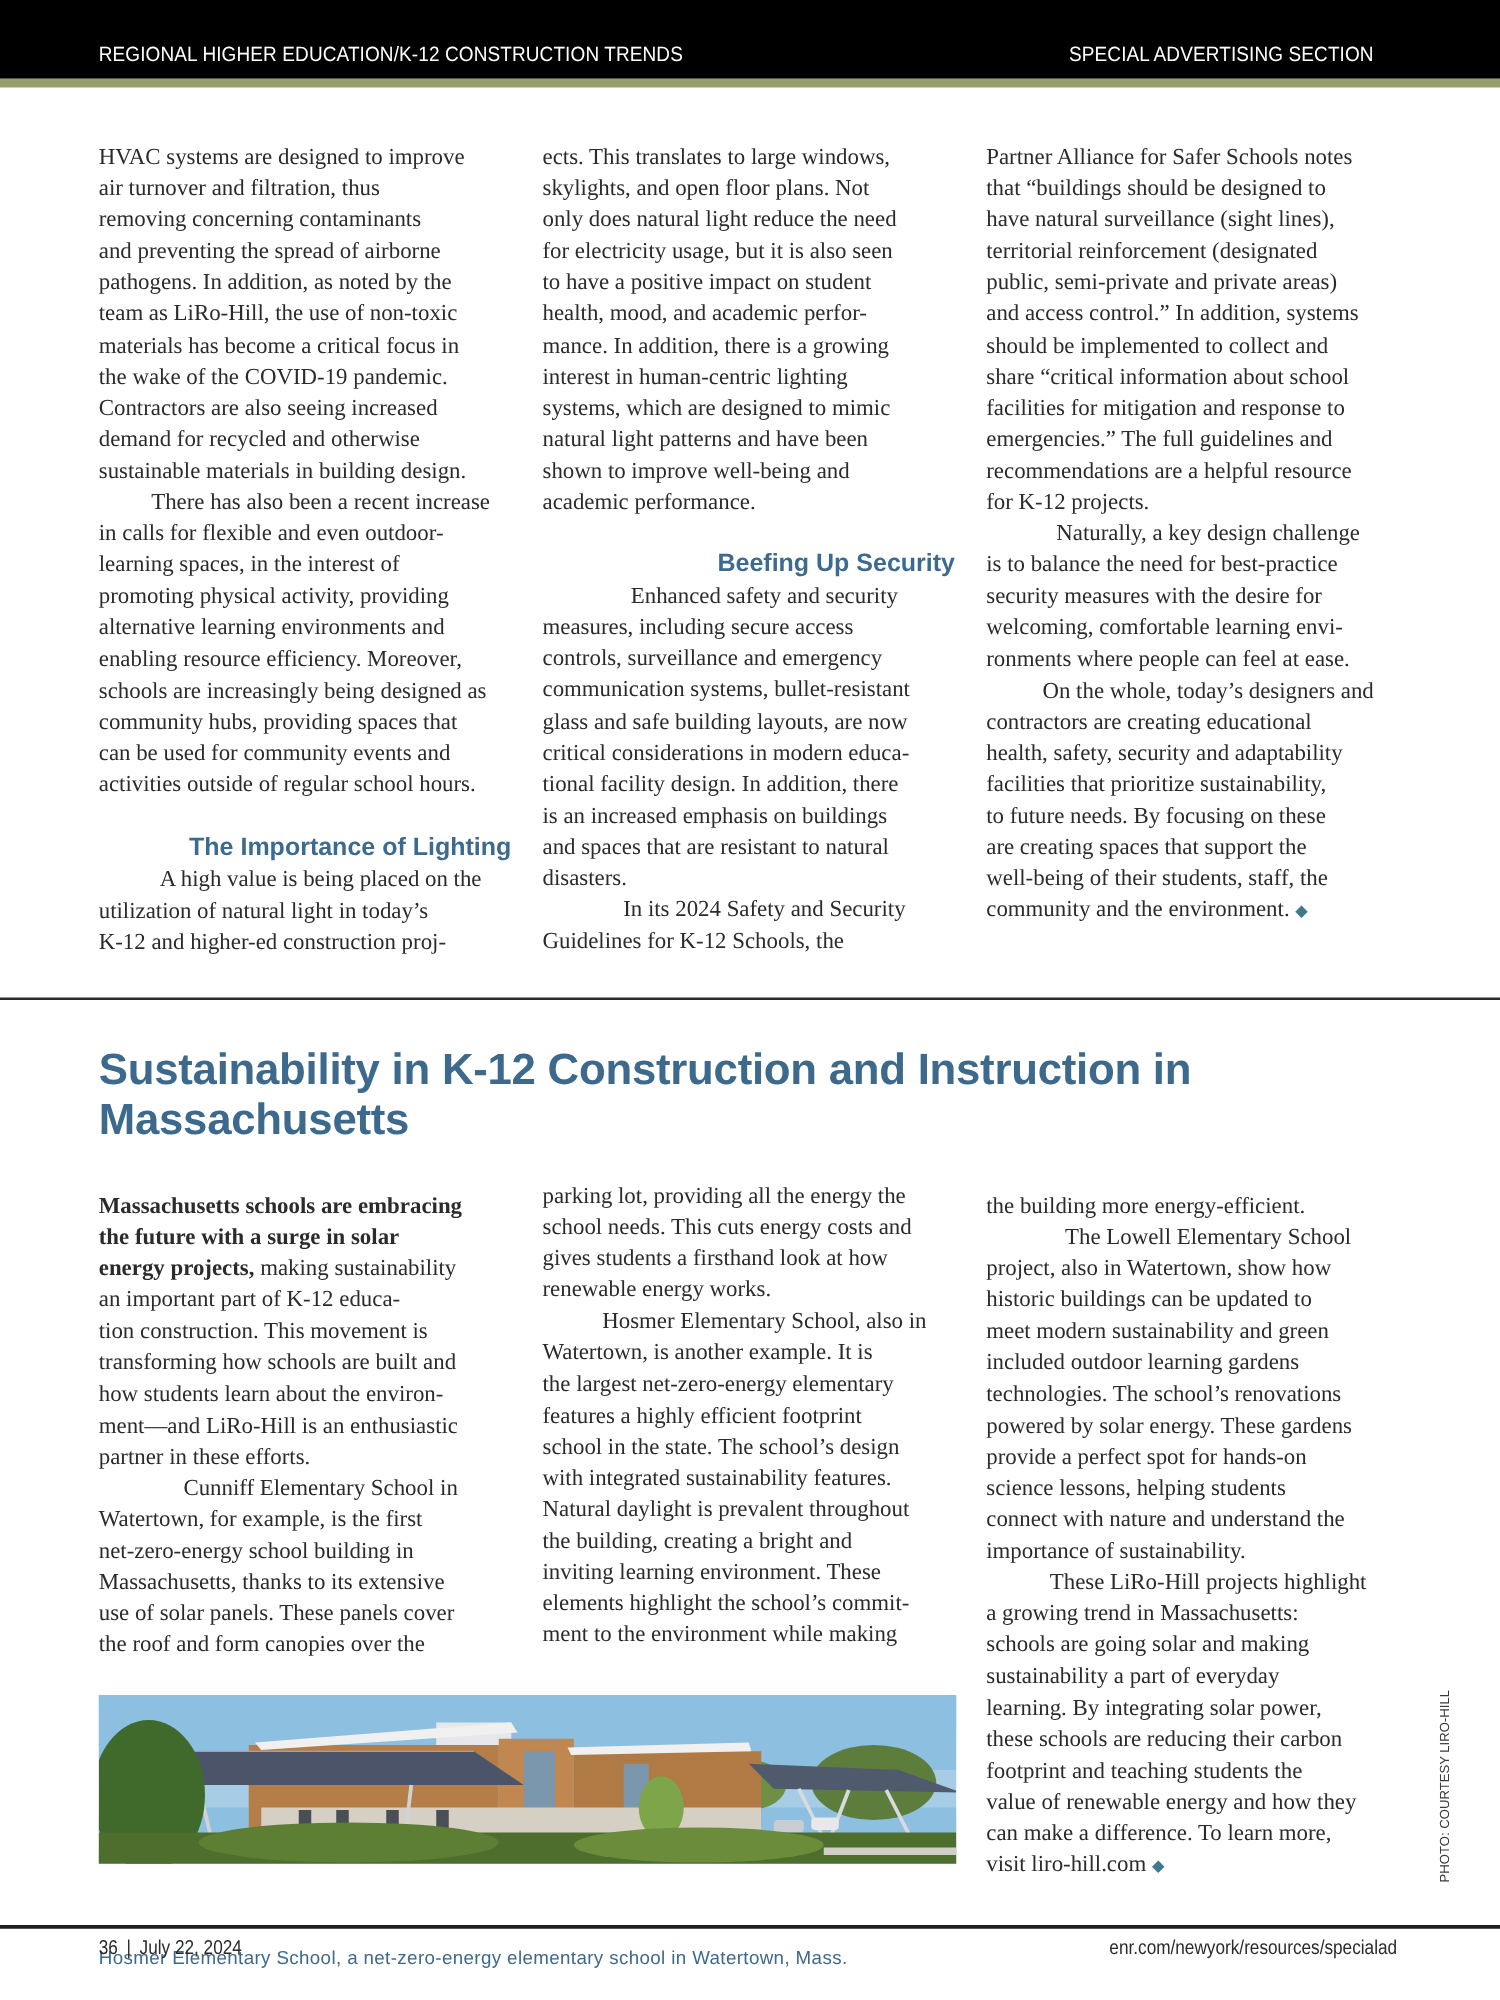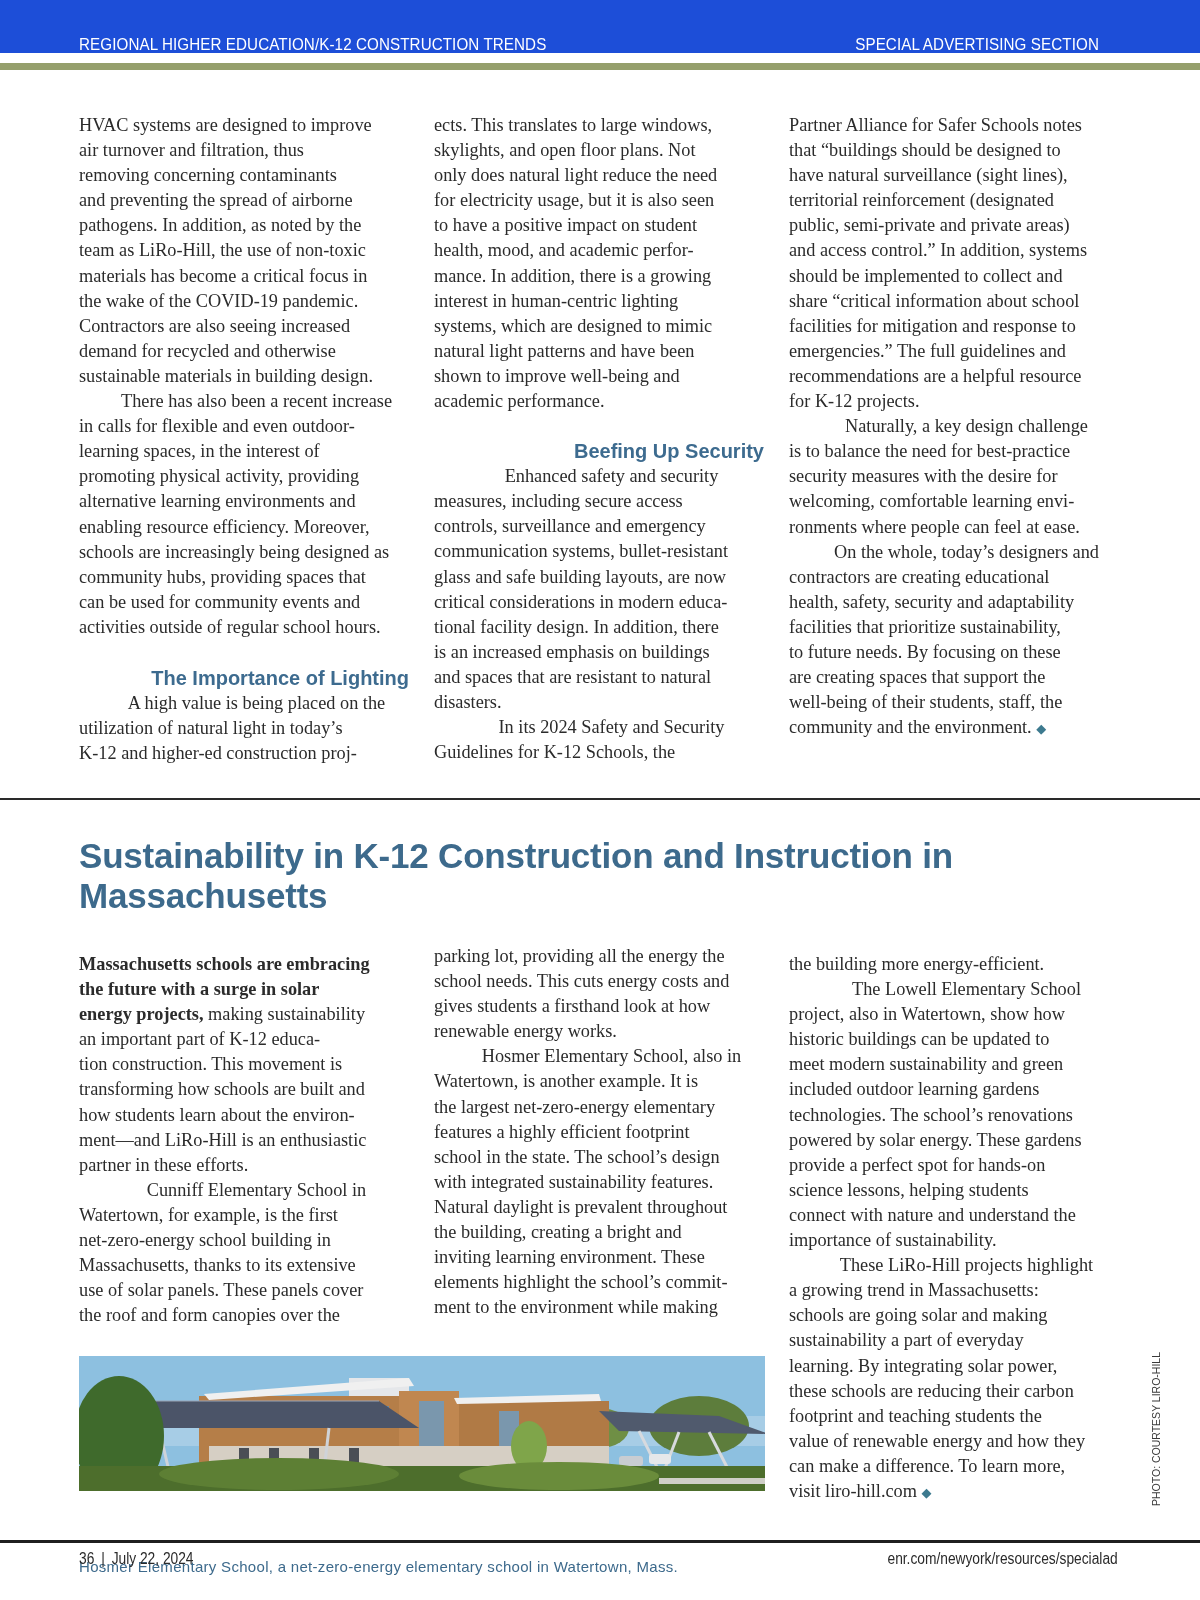--- a/index.html
+++ b/index.html
@@ -1,21 +1,21 @@
 <!DOCTYPE html>
 <html><head>
 <meta charset="utf-8">
 <style>
   * { margin: 0; padding: 0; box-sizing: border-box; }
   html, body { width: 1200px; height: 1600px; background: #ffffff; overflow: hidden; }
   body { position: relative; font-family: "Liberation Serif", "DejaVu Serif", serif; color: #2a2a2a; }
 
   .top-band {
-    position: absolute; left: 0; top: 0; width: 1200px; height: 53px;
-    background: #1d4ed8;
+    position: absolute; left: 0; top: 0; width: 1200px; height: 63px;
+    background: #000000;
   }
   .top-band-accent {
     position: absolute; left: 0; top: 63px; width: 1200px; height: 7px;
     background: #959f6c;
   }
   .top-band .label {
     position: absolute; top: 35px;
     font-family: "Liberation Sans", "DejaVu Sans", sans-serif;
     font-size: 16.5px; color: #ffffff; letter-spacing: 0.1px;
     transform: scaleX(0.92); transform-origin: left center;

